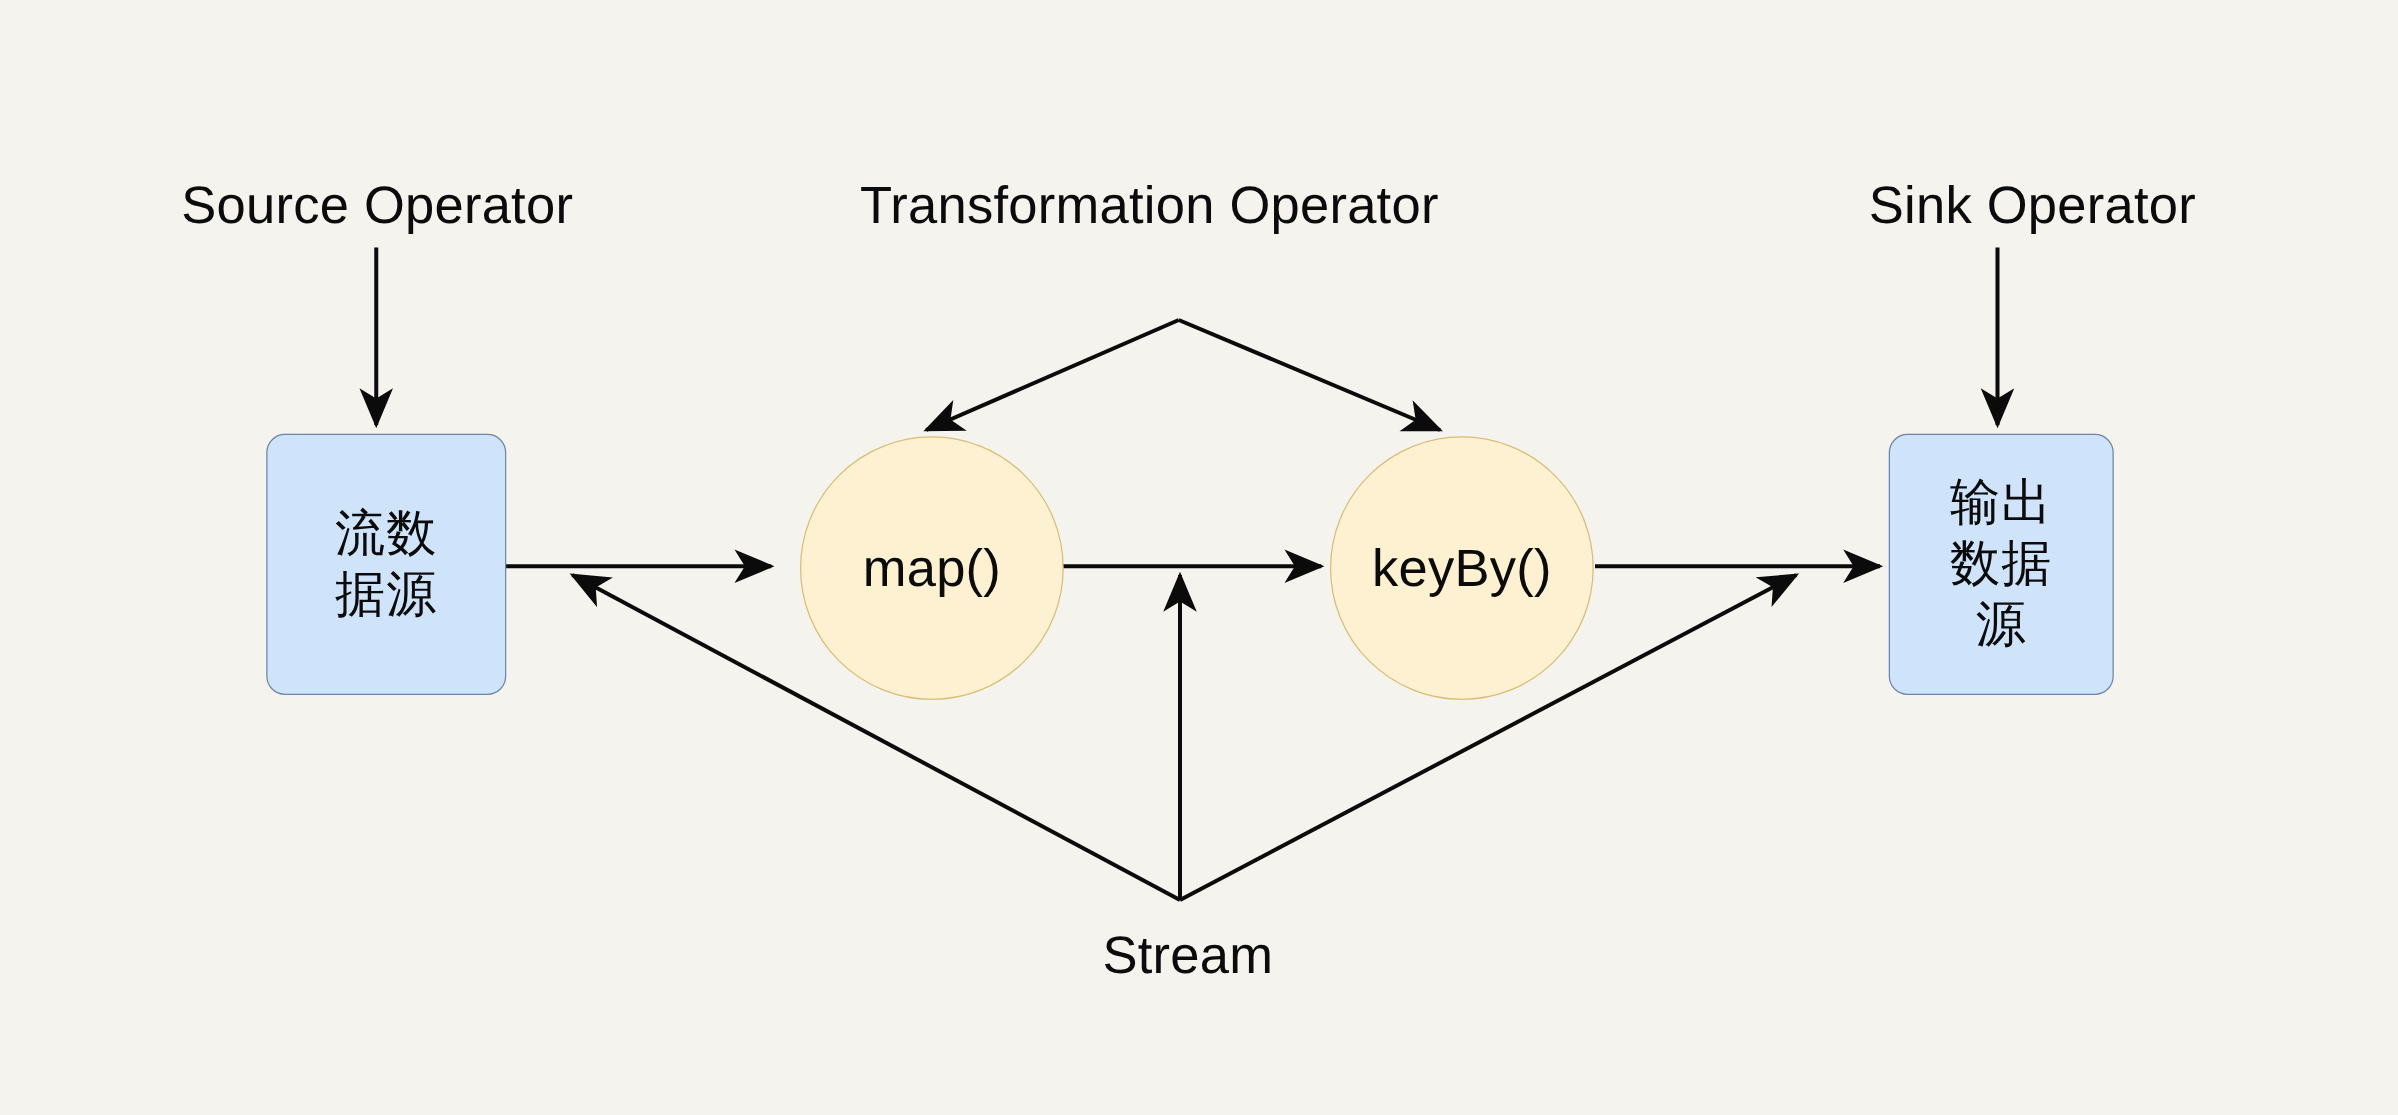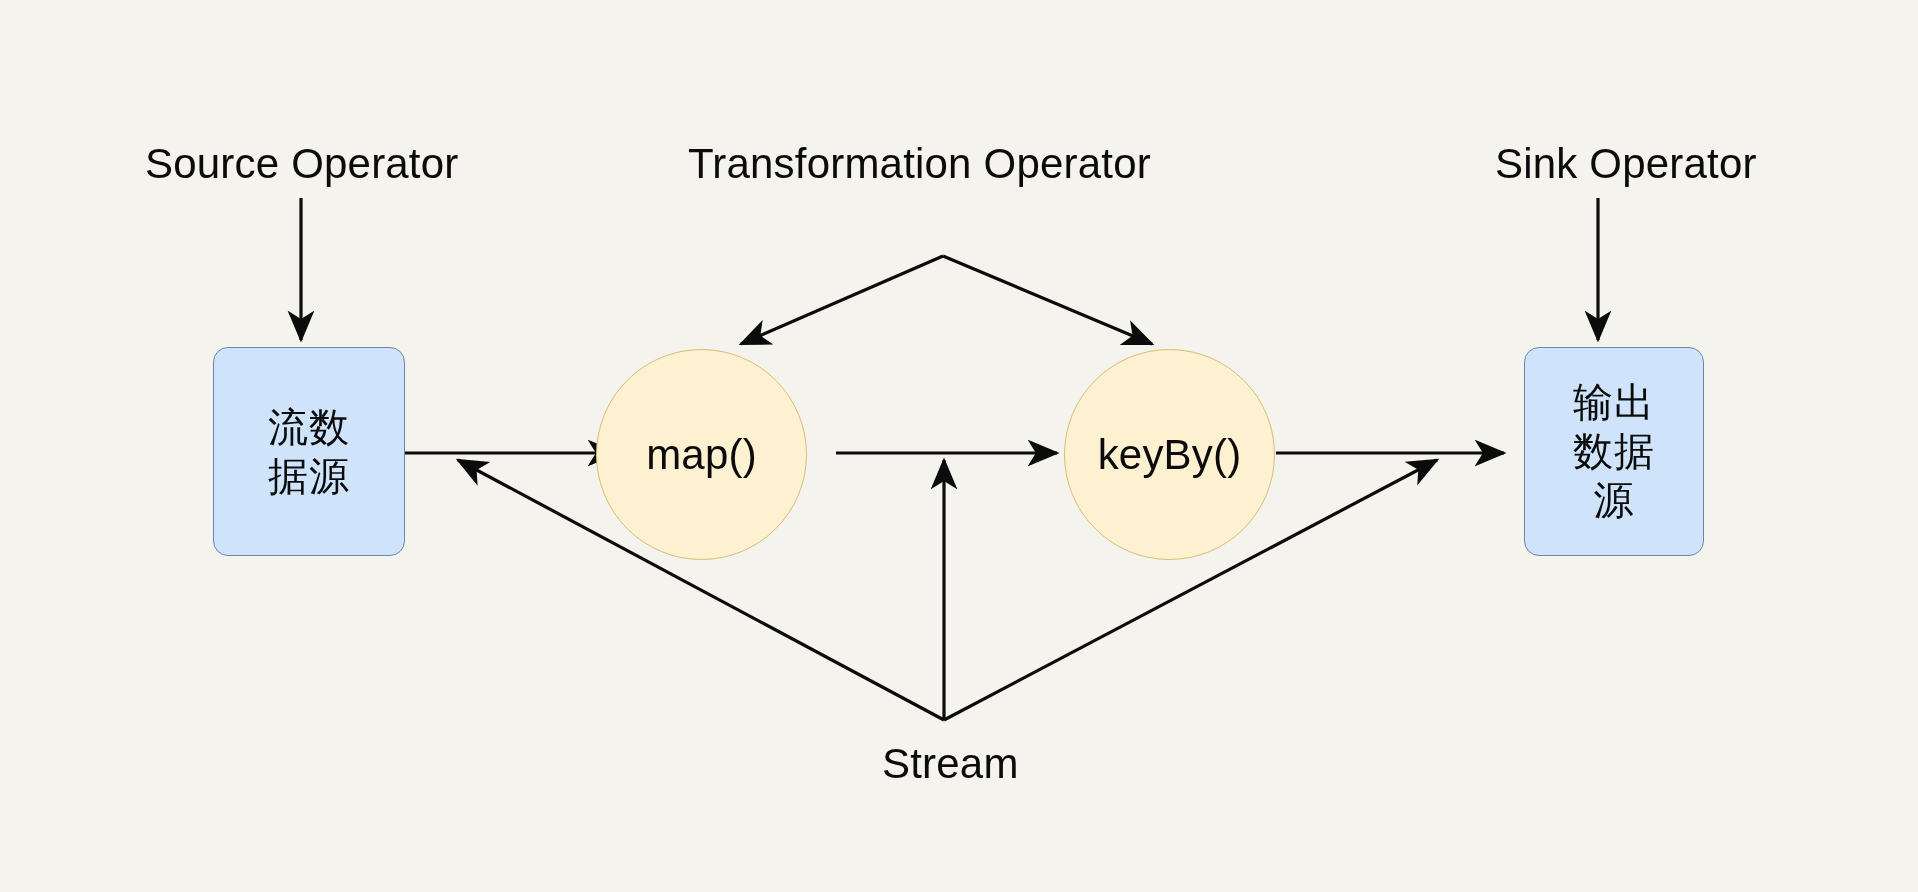--- a/index.html
+++ b/index.html
@@ -43,40 +43,40 @@
   }
   .node-box .node-text {
     font-size: 40px;
     line-height: 1.22;
     letter-spacing: 1px;
     white-space: normal;
     word-break: break-all;
   }
   #source-box { left: 213px; top: 347px; width: 192px; height: 209px; }
   #source-box .node-text { width: 110px; }
-  #sink-box   { left: 1511px; top: 347px; width: 180px; height: 209px; margin-left: 13px; }
+  #sink-box   { left: 1511px; top: 347px; width: 180px; height: 209px; }
   #sink-box .node-text { width: 110px; }
 
   .node-circle {
     position: absolute;
     box-sizing: border-box;
     background: #fdf1d2;
     border: 1.6px solid #d8bd74;
     border-radius: 50%;
     display: flex;
     align-items: center;
     justify-content: center;
     color: #0b0b0b;
   }
   .node-circle .node-text {
     font-size: 42px;
     letter-spacing: 0.2px;
     white-space: nowrap;
   }
-  #map-circle   { left: 596px;  top: 349px; width: 211px; height: 211px; text-align: right; }
+  #map-circle   { left: 640px;  top: 349px; width: 211px; height: 211px; text-align: right; }
   #keyby-circle { left: 1064px; top: 349px; width: 211px; height: 211px; align-items: center; }
 
   .caption {
     position: absolute;
     color: #0b0b0b;
     font-size: 42px;
     white-space: nowrap;
     letter-spacing: 0.2px;
   }
   #label-source         { left: 145px;  top: 140px; }

